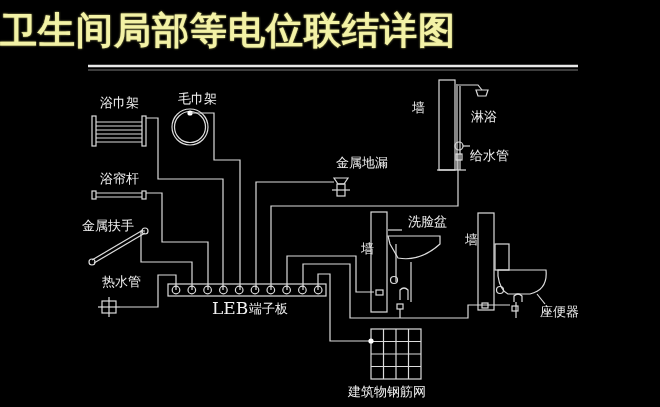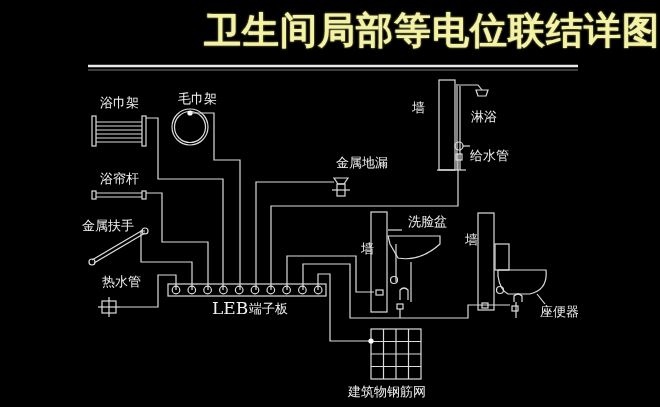--- a/index.html
+++ b/index.html
@@ -1,18 +1,18 @@
 <!DOCTYPE html>
 <html><head>
 <meta charset="utf-8">
 <style>
   html, body { margin: 0; padding: 0; background: #000; }
   body { width: 660px; height: 407px; overflow: hidden; position: relative; font-family: "DejaVu Sans", sans-serif; }
   #title {
-    position: absolute; left: 0; top: 6px; width: 660px; text-align: right;
+    position: absolute; left: 0; top: 6px; width: 660px; text-align: left;
     font-family: "DejaVu Sans", sans-serif; font-weight: bold; font-size: 37px;
     color: #f3f2a6; letter-spacing: 1px;
     text-shadow: 0 0 2px #d7d47a;
   }
   svg { position: absolute; left: 0; top: 0; }
   .ln2 { stroke: #dcdcdc; stroke-width: 1.2; fill: none; }
   .lbl { fill: #f2f2f2; font-family: "DejaVu Sans", sans-serif; font-size: 13px; }
   .lbl-big { fill: #f2f2f2; font-family: "DejaVu Serif", serif; font-size: 17px; }
   .hatch { stroke: #cfcfcf; stroke-width: 1; }
 </style>

